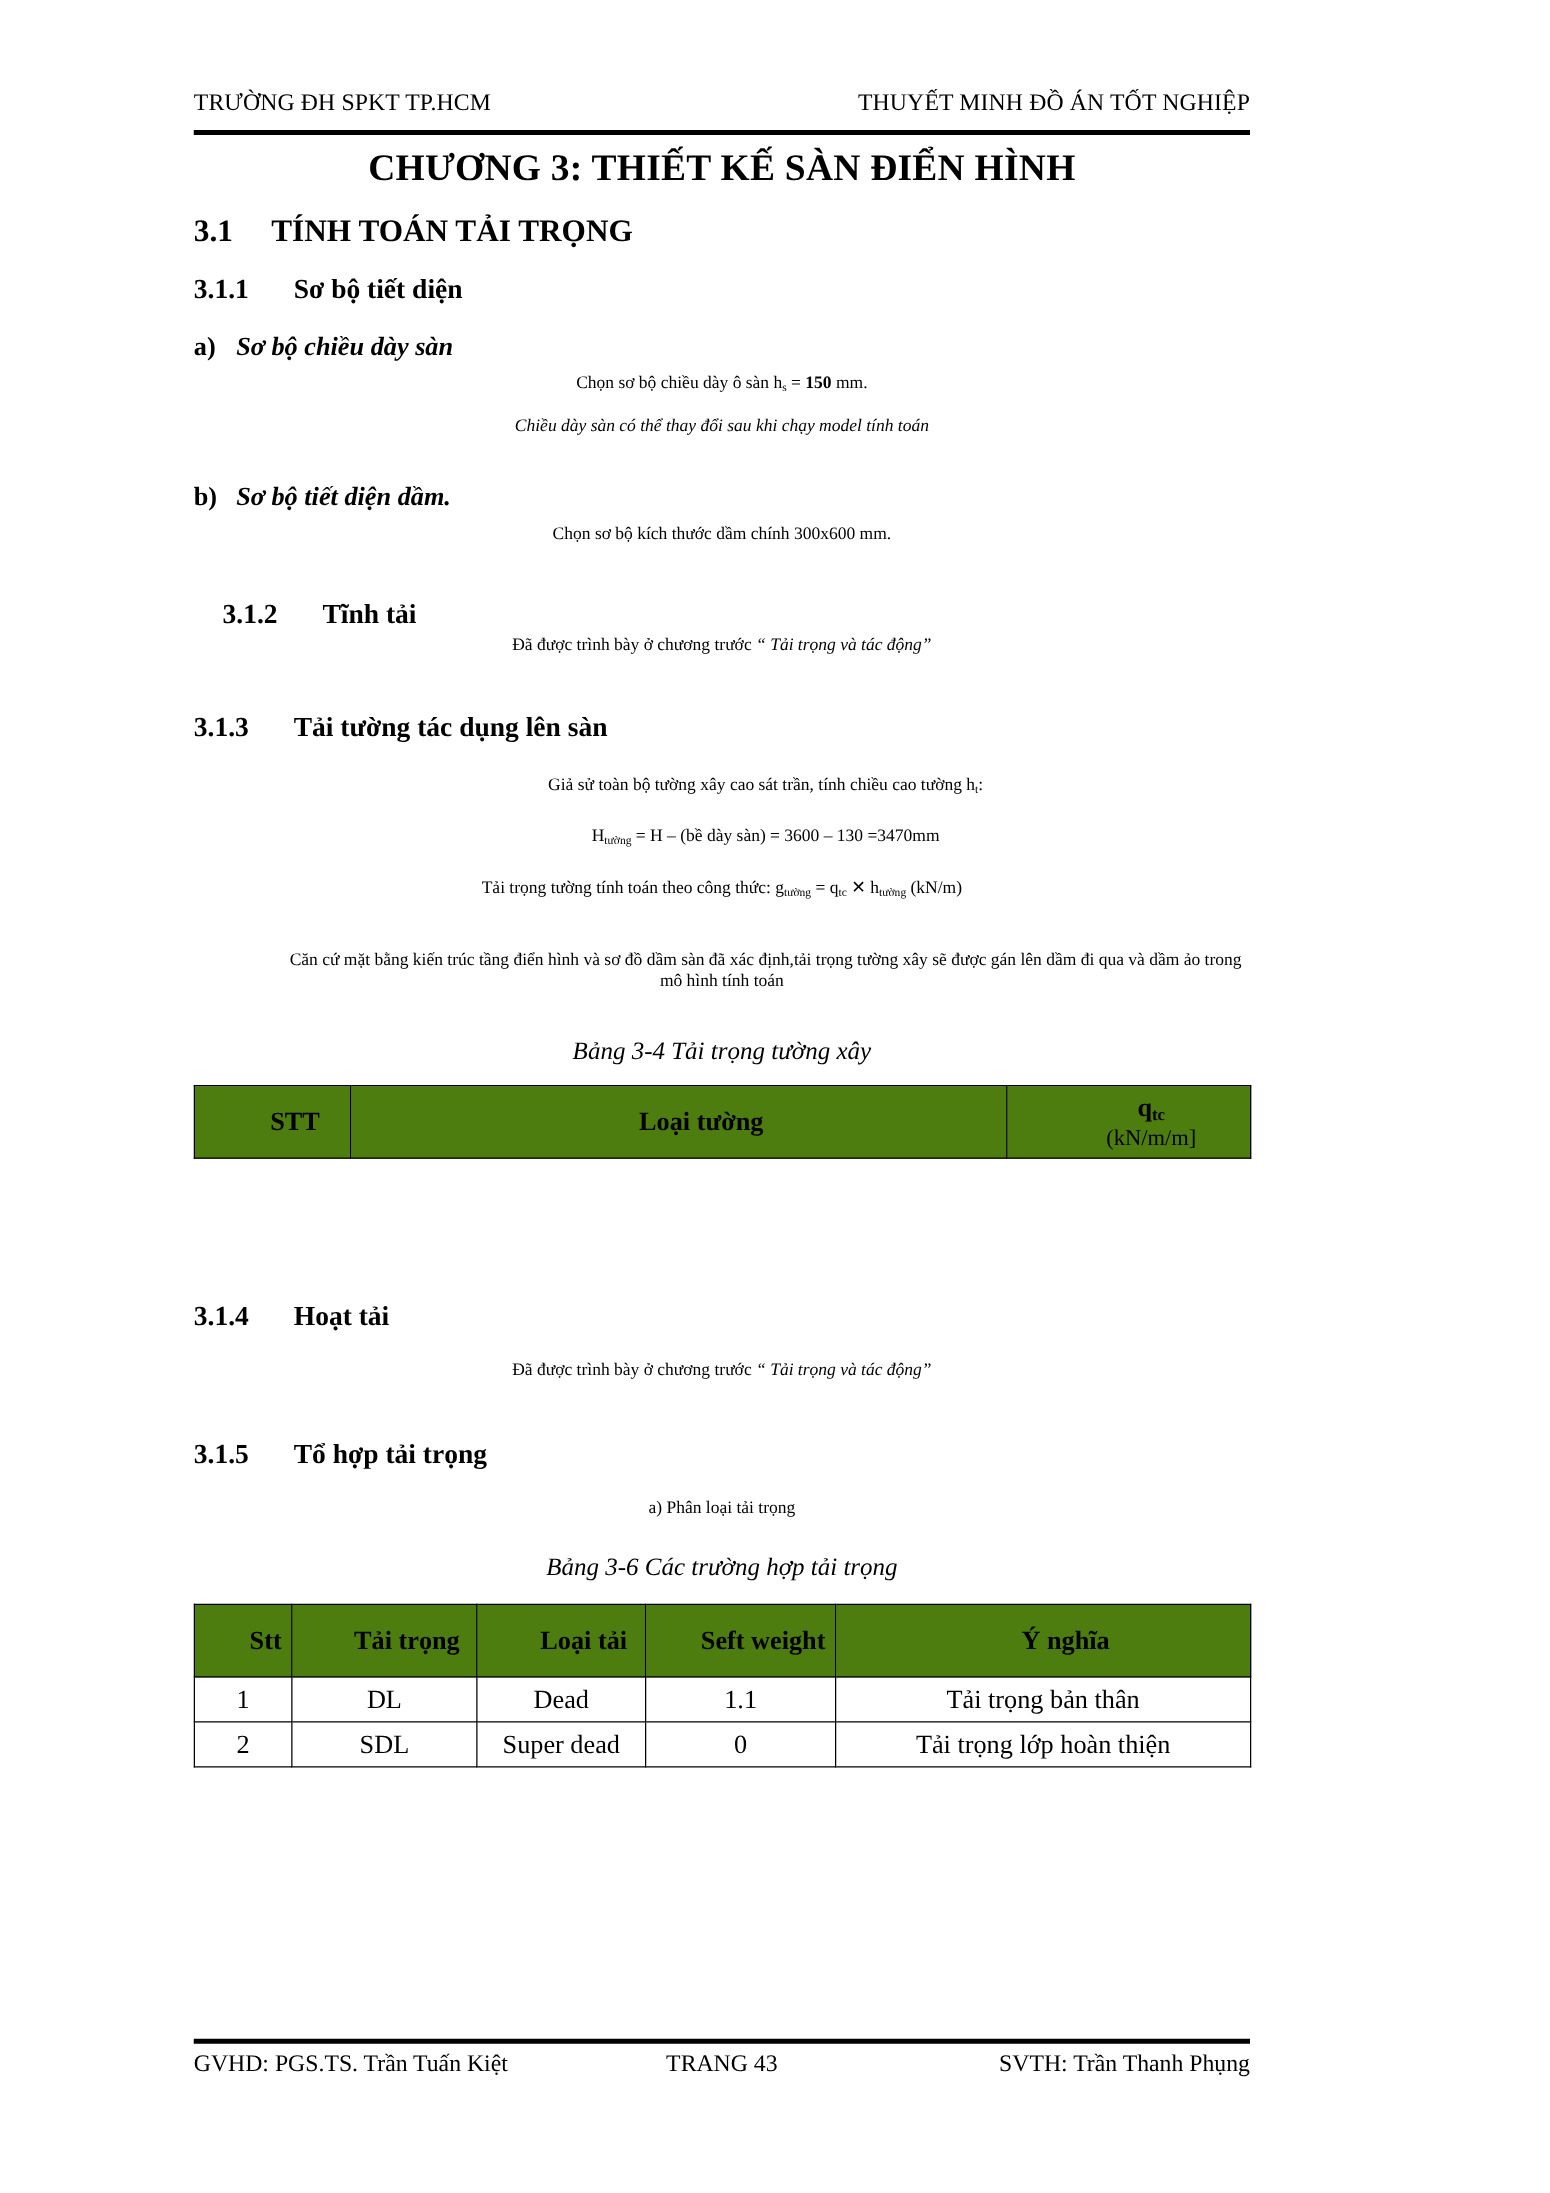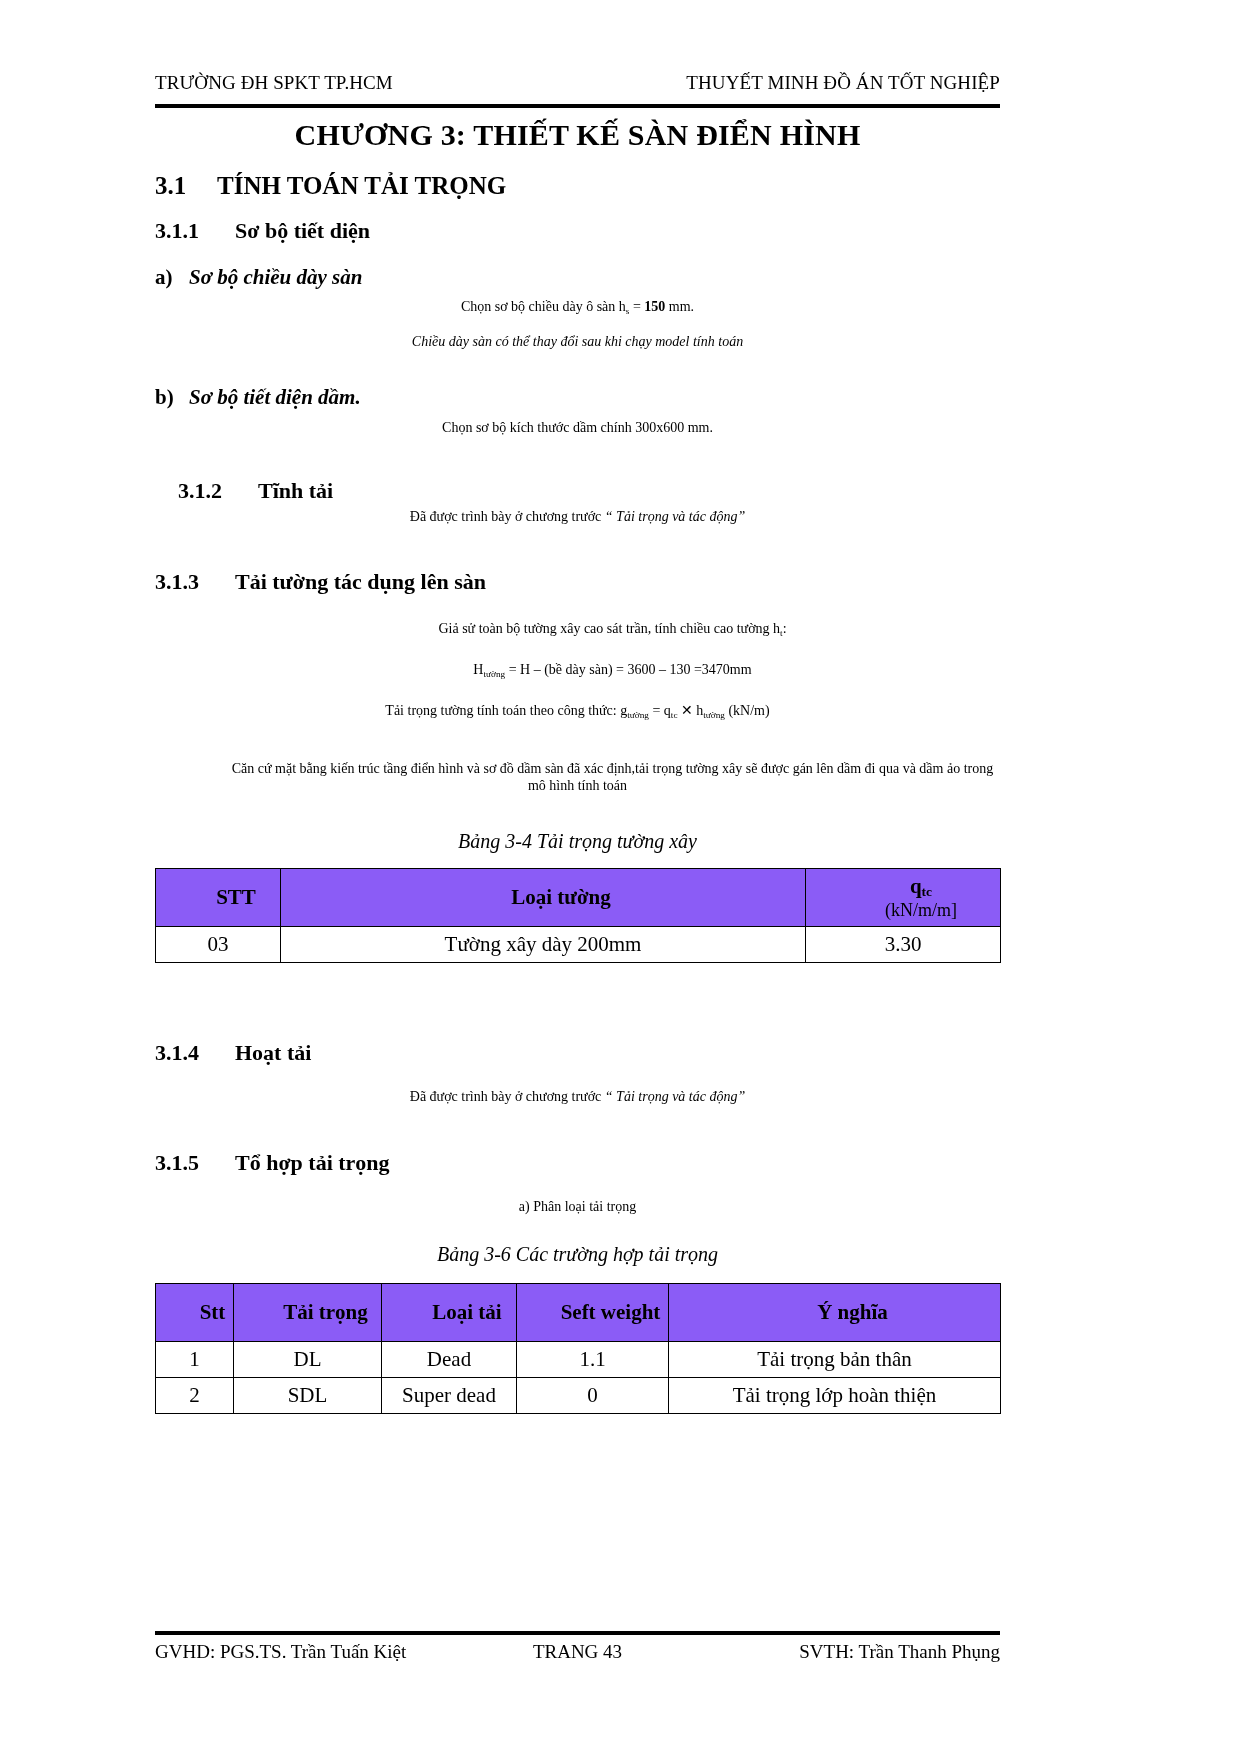--- a/index.html
+++ b/index.html
@@ -118,21 +118,21 @@
   }
   table.doc th, table.doc td {
     border: 1.5px solid #000;
     font-size: 21px;
     text-align: center;
     padding: 2px 4px;
     vertical-align: middle;
     line-height: 1.15;
   }
   table.doc thead th {
-    background: #8b5cf6;
+    background: #4d7c0f;
     font-weight: bold;
     height: 58px;
     padding-left: 40px;
   }
   table.doc tbody td { height: 36px; font-weight: normal; }
   .sub-small { font-size: 0.64em; vertical-align: -0.25em; }
   .unit { font-size: 18px; font-weight: normal; display: block; }
 
   
   .foot-rule {
@@ -250,25 +250,20 @@
           <col style="width:195px;">
         </colgroup>
         <thead>
           <tr>
             <th>STT</th>
             <th>Loại tường</th>
             <th><span>q</span><span class="sub-small">tc</span><span class="unit">(kN/m/m]</span></th>
           </tr>
         </thead>
         <tbody>
-          <tr>
-            <td>03</td>
-            <td>Tường xây dày 200mm</td>
-            <td>3.30</td>
-          </tr>
         </tbody>
       </table>
     </div>
 
     <div class="blk" style="top:1040px;">
       <div class="h2">
         <span class="num">3.1.4</span><span>Hoạt tải</span>
       </div>
     </div>
 

